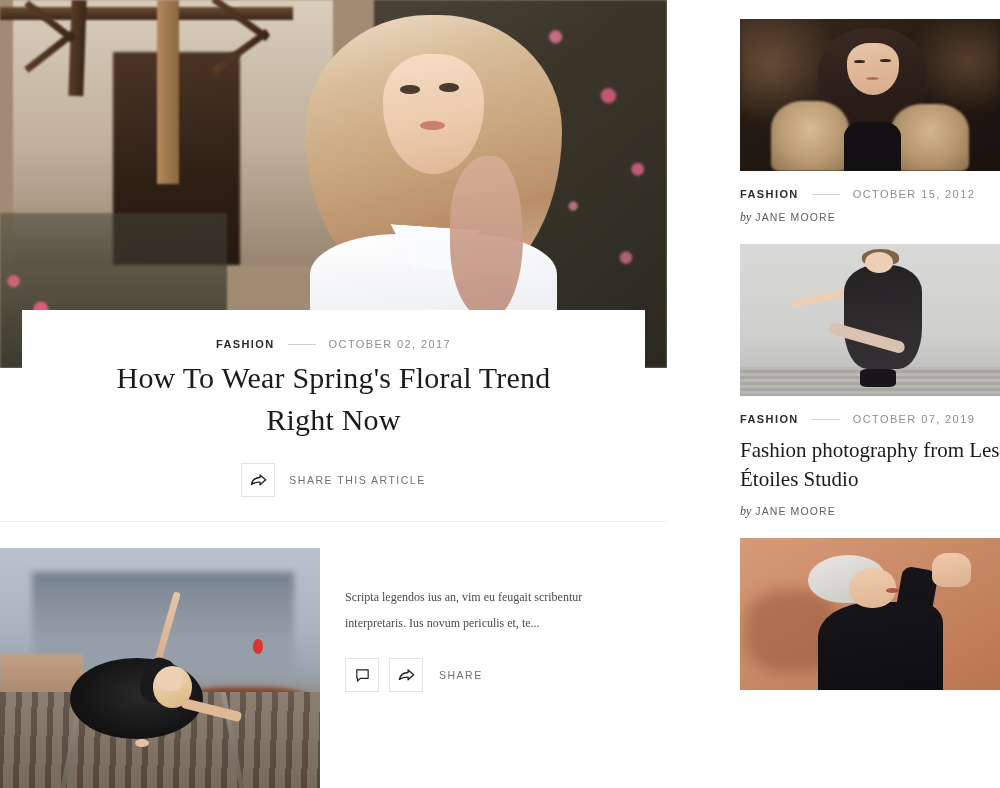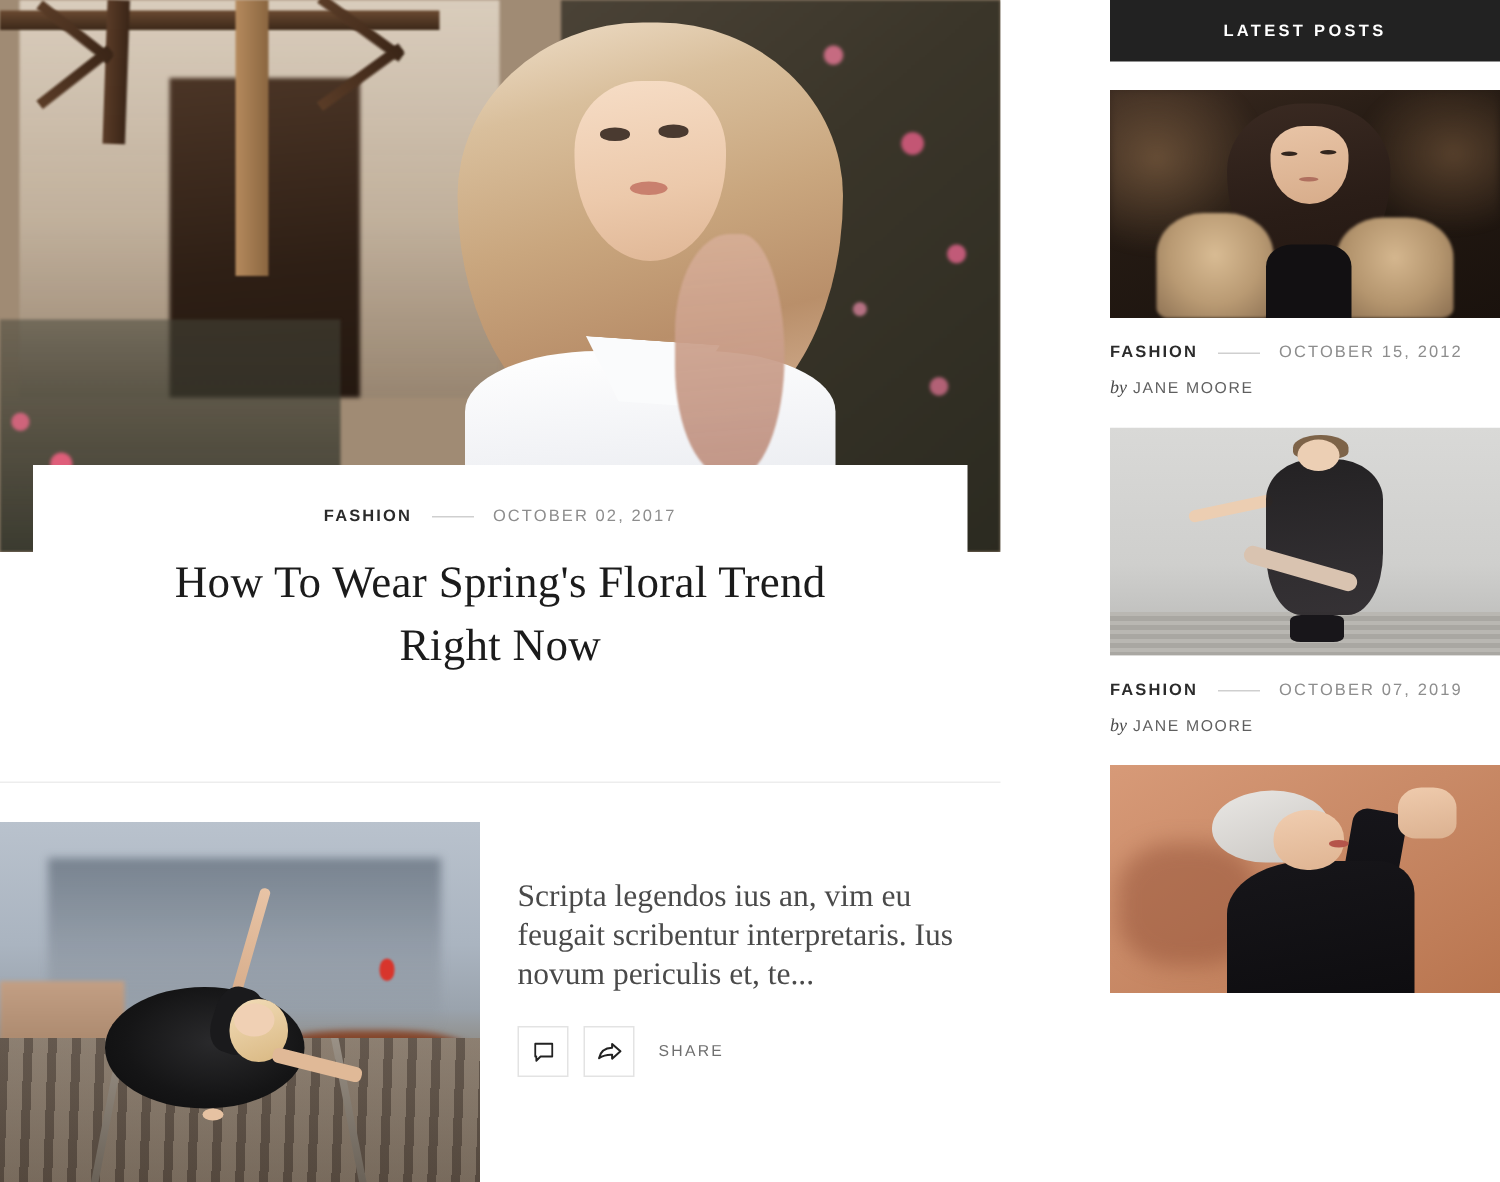--- a/index.html
+++ b/index.html
@@ -125,21 +125,21 @@
   }
   .meta-row {
     display: flex; align-items: center; justify-content: center; gap: 13px;
     font-size: 11px; letter-spacing: 1.4px;
   }
   .meta-cat { color:#2b2b2b; font-weight:600; }
   .meta-dash { width:28px; height:1px; background:#cfcfcf; display:inline-block; }
   .meta-date { color:#8d8d8d; font-weight:400; }
 
   .hero-title {
-    margin-top: 18px;
+    margin-top: 7px;
     font-family: "Liberation Serif", serif;
     font-size: 30px; line-height: 42px;
     color: #1b1b1b; font-weight: 400;
     padding: 0 66px;
     letter-spacing: .2px;
   }
 
   .share-row {
     display:flex; align-items:center; justify-content:center;
     gap: 14px; margin-top: 22px;
@@ -244,21 +244,21 @@
     position:absolute; left:345px; top:20px; width:300px;
   }
   .feat-title {
     margin-top: 16px;
     font-family: "Liberation Serif", serif;
     font-size: 25px; line-height: 36px; color:#1b1b1b; font-weight:400;
   }
   .feat-excerpt {
     margin-top: 16px;
     font-family: "Liberation Serif", serif;
-    font-size: 21px; line-height: 26px; color:#4a4a4a;
+    font-size: 12px; line-height: 26px; color:#4a4a4a;
   }
   .feat-actions {
     display:flex; align-items:center; gap:10px; margin-top: 22px;
   }
   .feat-actions .share-label { margin-left: 6px; text-align: right; }
   .meta-row.left { justify-content:flex-start; }
 
   
   .sidebar {
     position:absolute; left:740px; top:0; width:260px; height:788px;
@@ -434,20 +434,28 @@
       </div>
     </div>
 
     <div class="hero-card">
       <div class="meta-row">
         <span class="meta-cat">FASHION</span>
         <span class="meta-dash"></span>
         <span class="meta-date">OCTOBER 02, 2017</span>
       </div>
       <h1 class="hero-title">How To Wear Spring's Floral Trend Right Now</h1>
+      <div class="share-row">
+        <div class="icon-btn">
+          <svg width="19" height="19" viewBox="0 0 24 24">
+            <path d="M3 17c1.2-6 5.4-8.6 11-8.8V5l7 6.2-7 6.2v-3.3c-4.6-.2-8 .9-11 2.9z" fill="none" stroke="#222" stroke-width="1.7" stroke-linejoin="round"></path>
+          </svg>
+        </div>
+        <span class="share-label">SHARE THIS ARTICLE</span>
+      </div>
     </div>
 
     <div class="divider"></div>
 
     <div class="featured">
       <div class="feat-img">
         <div class="fi-sky"></div>
         <div class="fi-blur-city"></div>
         <div class="fi-wall"></div>
         <div class="fi-signal"></div>
@@ -479,23 +487,20 @@
               <path d="M3 17c1.2-6 5.4-8.6 11-8.8V5l7 6.2-7 6.2v-3.3c-4.6-.2-8 .9-11 2.9z" fill="none" stroke="#222" stroke-width="1.7" stroke-linejoin="round"></path>
             </svg>
           </div>
           <span class="share-label">SHARE</span>
         </div>
       </div>
     </div>
   </div>
 
   <div class="sidebar">
-    <div class="sb-header">
-      <span class="sb-header-text">LATEST POSTS</span>
-    </div>
 
     <div class="sb-post">
       <div class="sb-thumb">
         <div class="t1-bg"></div>
         <div class="t1-blur"></div>
         <div class="t1-hair"></div>
         <div class="t1-fur-l"></div>
         <div class="t1-fur-r"></div>
         <div class="t1-top"></div>
         <div class="t1-face"></div>
@@ -523,20 +528,21 @@
         <div class="t2-leg"></div>
         <div class="t2-shoe"></div>
         <div class="t2-hair"></div>
         <div class="t2-head"></div>
       </div>
       <div class="sb-meta meta-row left">
         <span class="meta-cat">FASHION</span>
         <span class="meta-dash"></span>
         <span class="meta-date">OCTOBER 07, 2019</span>
       </div>
+      <h3 class="sb-title">Fashion photography from Les Étoiles Studio</h3>
       <div class="sb-by">
         <i>by</i>
         <span>JANE MOORE</span>
       </div>
     </div>
 
     <div class="sb-post">
       <div class="sb-thumb">
         <div class="t3-bg"></div>
         <div class="t3-shadow"></div>

